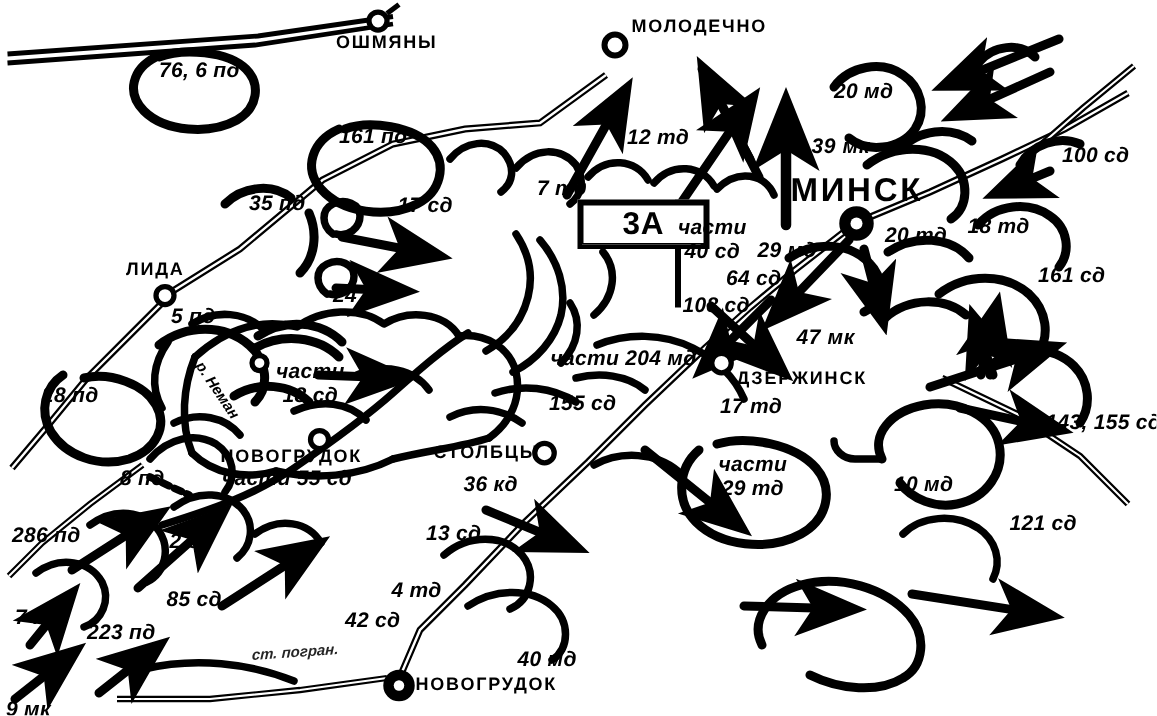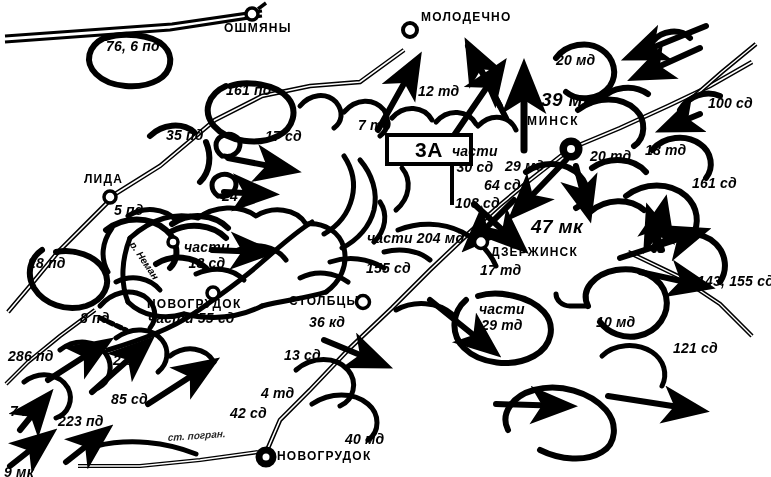--- a/index.html
+++ b/index.html
@@ -36,28 +36,28 @@
     letter-spacing: 0.2px;
   }
   .unit.two-line { text-align: center; line-height: 1.12; }
   
   .city {
     font-weight: bold;
     font-size: 12px;
     letter-spacing: 1.2px;
   }
   .city.big {
-    font-size: 12px;
+    font-size: 22px;
     letter-spacing: 1.8px;
   }
   
   .corps {
     font-style: italic;
     font-weight: bold;
-    font-size: 19px;
+    font-size: 14px;
     letter-spacing: 0.4px;
   }
   
   .region {
     font-size: 13px;
     font-weight: normal;
     letter-spacing: 0.3px;
   }
   
   .river {
@@ -430,21 +430,21 @@
   <div class="lbl unit" style="left:148px; top:311px;">части 55 сд</div>
   <div class="lbl unit" style="left:418px; top:84px;">12 тд</div>
   <div class="lbl unit" style="left:358px; top:118px;">7 тд</div>
   <div class="lbl unit" style="left:556px; top:53px;">20 мд</div>
   <div class="lbl unit" style="left:708px; top:96px;">100 сд</div>
   <div class="lbl unit" style="left:645px; top:143px;">18 тд</div>
   <div class="lbl unit" style="left:692px; top:176px;">161 сд</div>
   <div class="lbl unit" style="left:590px; top:149px;">20 тд</div>
   <div class="lbl unit two-line" style="left:452px; top:144px;">
     <div>части</div>
-    <div>30 сд</div>
+    <div>40 сд</div>
   </div>
   <div class="lbl unit" style="left:505px; top:159px;">29 мд</div>
   <div class="lbl unit" style="left:484px; top:178px;">64 сд</div>
   <div class="lbl unit" style="left:455px; top:196px;">108 сд</div>
   <div class="lbl unit" style="left:367px; top:231px;">части 204 мд</div>
   <div class="lbl unit" style="left:366px; top:261px;">155 сд</div>
   <div class="lbl unit" style="left:480px; top:263px;">17 тд</div>
   <div class="lbl unit two-line" style="left:479px; top:302px;">
     <div>части</div>
     <div>29 тд</div>

